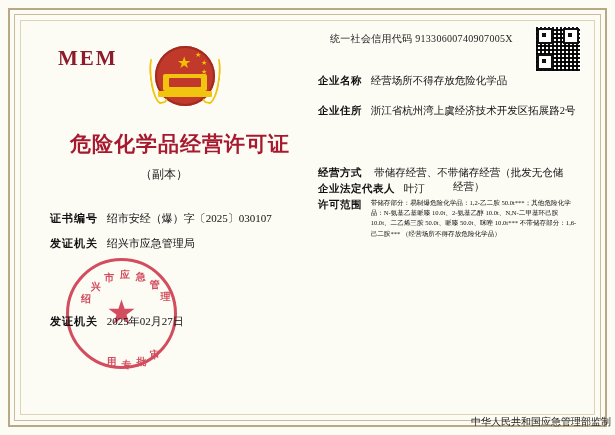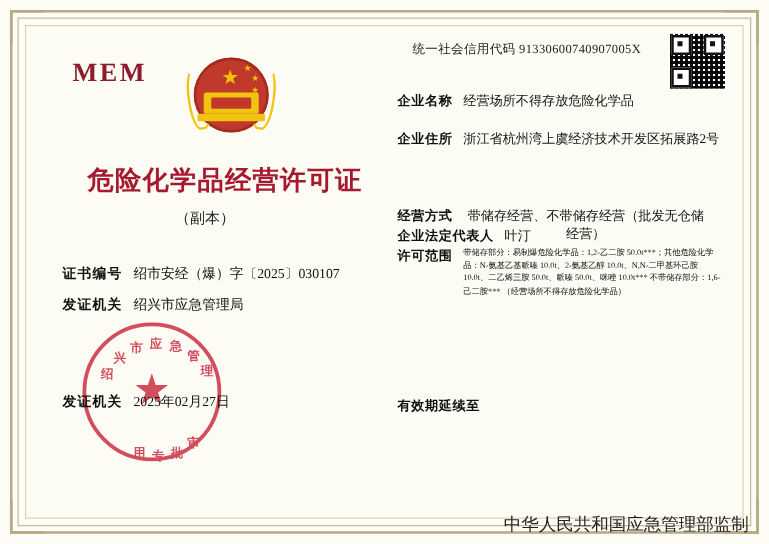--- a/index.html
+++ b/index.html
@@ -167,21 +167,21 @@
   .r-scope{top:172px;}
   .scope-text{
     display:inline-block;vertical-align:top;margin-left:6px;width:208px;
     font-size:6.6px;line-height:1.55;color:#111;letter-spacing:0;
   }
   .r-valid{top:260px;}
   .r-ext{top:292px;}
   .to-word{margin-left:28px;font-weight:bold;}
 
   .footer{
-    position:absolute;right:16px;bottom:6px;font-size:14px;color:#222;text-align:center;
+    position:absolute;right:4px;bottom:6px;font-size:10px;color:#222;text-align:center;
   }
 </style>
 </head>
 <body>
 
 <div class="page">
   <div class="border-outer"></div>
   <div class="border-inner"></div>
   <div class="border-hair"></div>
   <div class="corner tl"></div>
@@ -280,22 +280,18 @@
         <span class="lbl">经营方式</span>
         <span class="val" style="width:196px;text-align:center;">带储存经营、不带储存经营（批发无仓储经营）</span>
       </div>
 
       <div class="row r-scope">
         <span class="lbl">许可范围</span>
         <span class="scope-text">带储存部分：易制爆危险化学品：1,2-乙二胺 50.0t***；其他危险化学品：N-氨基乙基哌嗪 10.0t、2-氨基乙醇 10.0t、N,N-二甲基环己胺 10.0t、二乙烯三胺 50.0t、哌嗪 50.0t、咪唑 10.0t***  不带储存部分：1,6-己二胺*** （经营场所不得存放危险化学品）</span>
       </div>
 
 
-      <div class="row r-ext">
-        <span class="lbl">有效期延续至</span>
-        <span class="val"></span>
-      </div>
     </div>
 
   </div>
 
   <div class="footer">中华人民共和国应急管理部监制</div>
 </div>
 
 </body></html>

